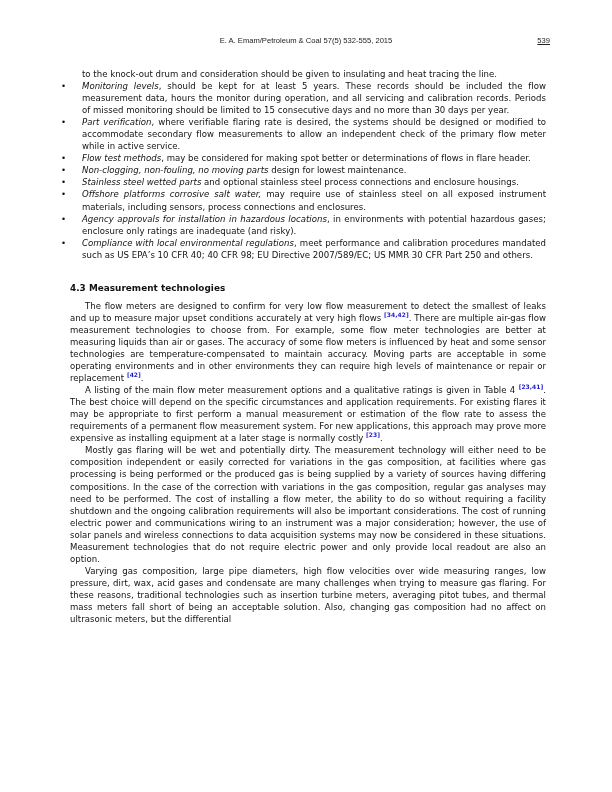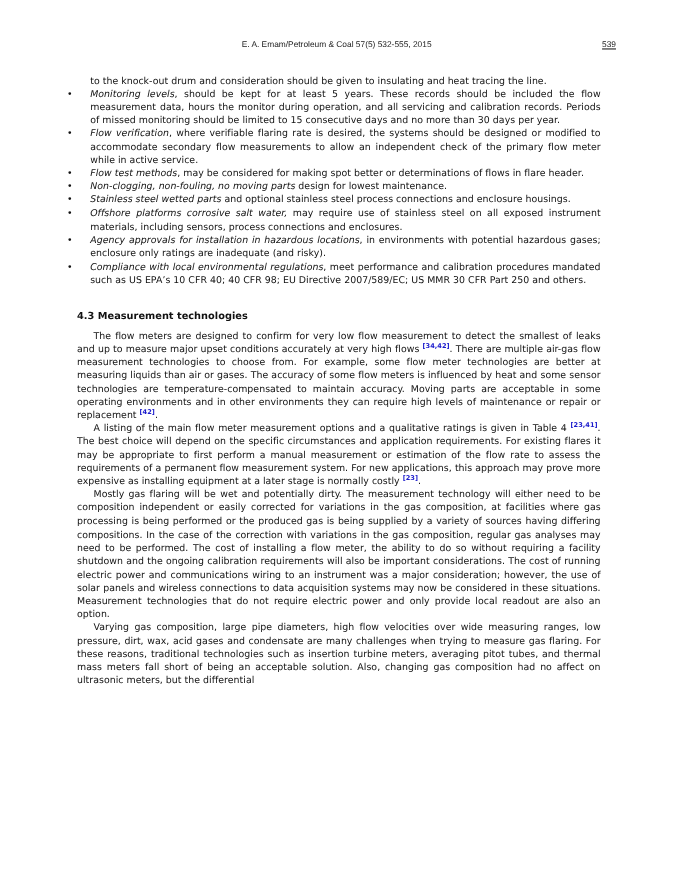--- a/index.html
+++ b/index.html
@@ -2,21 +2,21 @@
 <html><head>
 <meta charset="utf-8">
 <style>
   html, body { margin:0; padding:0; background:#ffffff; }
   body { width:612px; height:792px; position:relative; overflow:hidden; color:#111; }
   .header {
     position:absolute; top:36px; left:0; width:612px; height:12px;
     font-family:"Liberation Sans", sans-serif; font-size:7.6px; color:#222;
   }
   .header .running { position:absolute; left:0; width:612px; text-align:center; }
-  .header .pageno { position:absolute; right:52px;text-decoration:underline; }
+  .header .pageno { position:absolute; right:62px;text-decoration:underline; }
   .content {
     position:absolute; top:68px; left:70px; width:476px;
     font-family:"DejaVu Sans", sans-serif; font-size:8.55px; line-height:12.05px;
     text-align:justify; letter-spacing:0.02px;
   }
   .cont { margin:0; padding-left:12px; }
   ul.bullets { list-style:none; margin:0; padding:0; }
   ul.bullets li { position:relative; padding-left:12px; margin:0; }
   ul.bullets li .bullet { position:absolute; left:-9px; top:0; }
   .lead { font-style:italic; }
@@ -33,21 +33,21 @@
 <div class="header">
   <span class="running">E. A. Emam/Petroleum &amp; Coal 57(5) 532-555, 2015</span>
   <span class="pageno">539</span>
 </div>
 
 <div class="content">
   <p class="cont">to the knock-out drum and consideration should be given to insulating and heat tracing the line.</p>
 
   <ul class="bullets">
     <li><span class="bullet">•</span><span class="lead">Monitoring levels</span><span>, should be kept for at least 5 years. These records should be included the flow measurement data, hours the monitor during operation, and all servicing and calibration records. Periods of missed monitoring should be limited to 15 consecutive days and no more than 30 days per year.</span></li>
-    <li><span class="bullet">•</span><span class="lead">Flow verification</span><span>, where verifiable flaring rate is desired, the systems should be designed or modified to accommodate secondary flow measurements to allow an independent check of the primary flow meter while in active service.</span></li>
+    <li><span class="bullet">•</span><span class="lead">Part verification</span><span>, where verifiable flaring rate is desired, the systems should be designed or modified to accommodate secondary flow measurements to allow an independent check of the primary flow meter while in active service.</span></li>
     <li><span class="bullet">•</span><span class="lead">Flow test methods</span><span>, may be considered for making spot better or determinations of flows in flare header.</span></li>
     <li><span class="bullet">•</span><span class="lead">Non-clogging, non-fouling, no moving parts</span><span> design for lowest maintenance.</span></li>
     <li><span class="bullet">•</span><span class="lead">Stainless steel wetted parts</span><span> and optional stainless steel process connections and enclosure housings.</span></li>
     <li><span class="bullet">•</span><span class="lead">Offshore platforms corrosive salt water,</span><span> may require use of stainless steel on all exposed instrument materials, including sensors, process connections and enclosures.</span></li>
     <li><span class="bullet">•</span><span class="lead">Agency approvals for installation in hazardous locations</span><span>, in environments with potential hazardous gases; enclosure only ratings are inadequate (and risky).</span></li>
     <li><span class="bullet">•</span><span class="lead">Compliance with local environmental regulations</span><span>, meet performance and calibration procedures mandated such as US EPA’s 10 CFR 40; 40 CFR 98; EU Directive 2007/589/EC; US MMR 30 CFR Part 250 and others.</span></li>
   </ul>
 
   <h3 class="section">4.3 Measurement technologies</h3>
 

